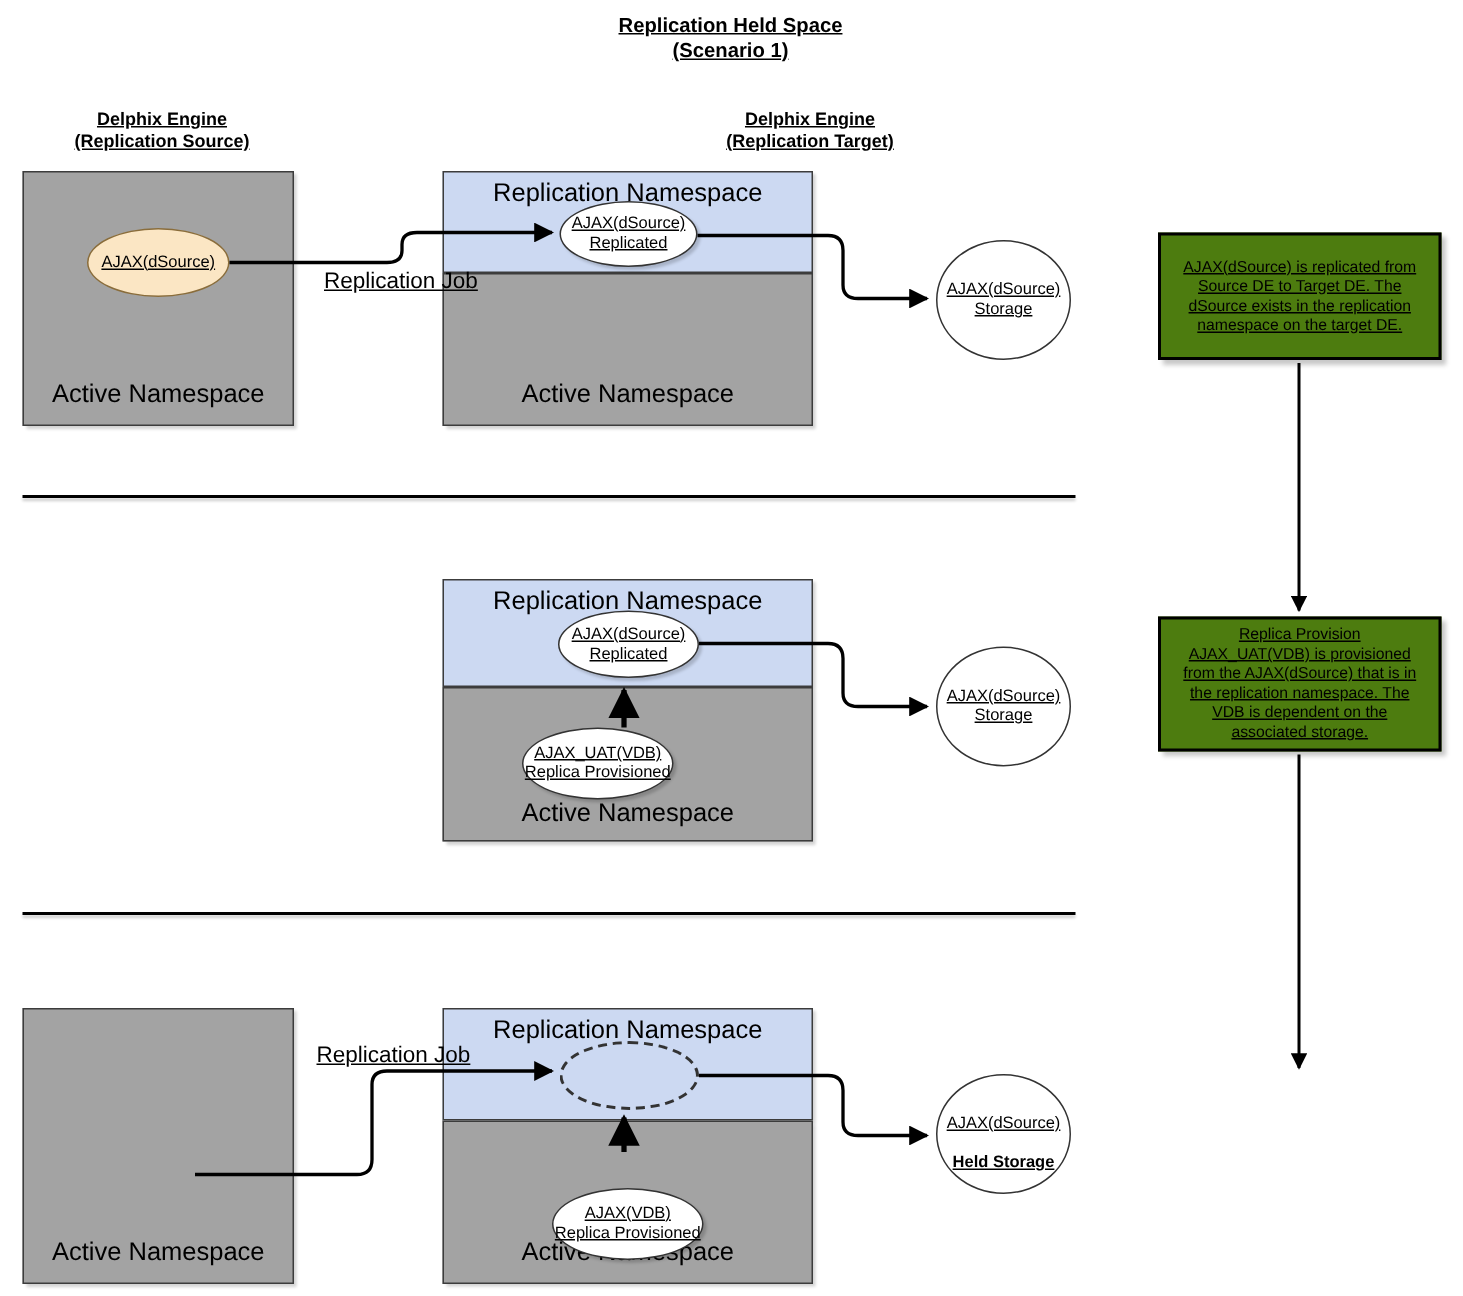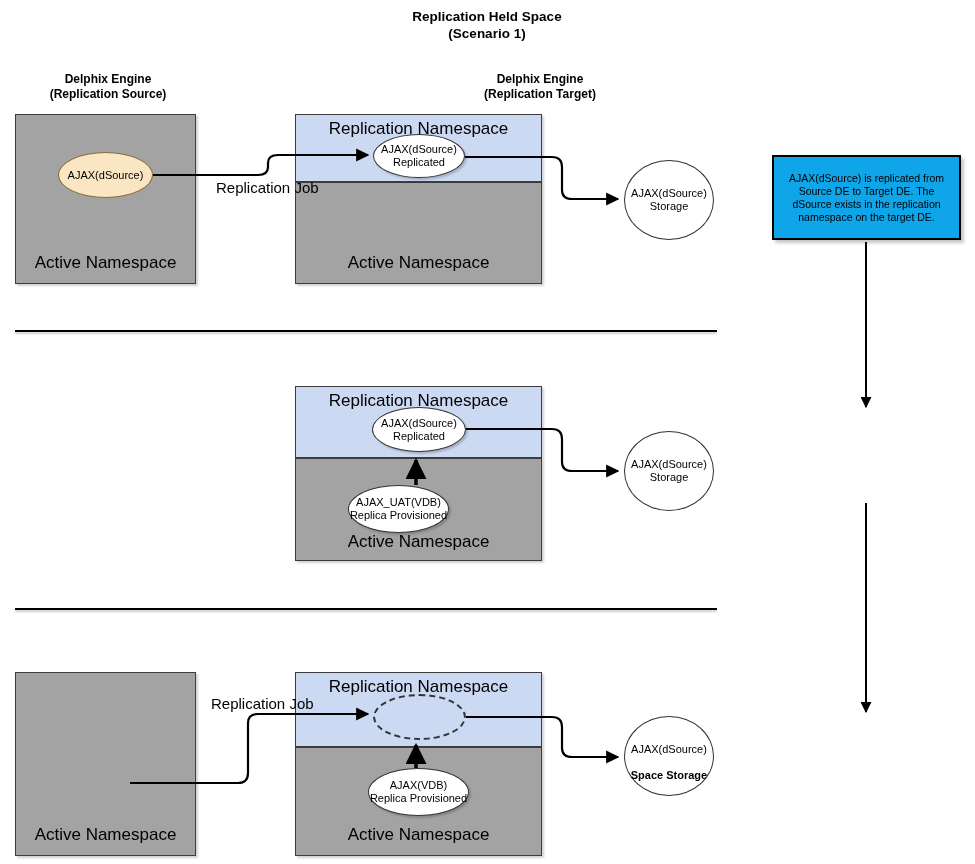--- a/index.html
+++ b/index.html
@@ -11,21 +11,21 @@
     font-family: "Liberation Sans", sans-serif;
     color: #000000;
   }
   #stage {
     position: relative;
     width: 975px;
     height: 864px;
     overflow: hidden;
     background: #ffffff;
   }
-  .abs { position: absolute; }
+  .abs { position: absolute; text-decoration: underline; }
 
   
   .title-main {
     text-align: center;
     font-weight: bold;
     font-size: 13.5px;
     line-height: 17px;
     white-space: pre-line;
   }
   .col-title {
@@ -86,21 +86,21 @@
     font-size: 11px;
     line-height: 13px;
     white-space: pre-line;
   }
   .circle b { font-weight: bold; }
 
   
   .note {
     box-sizing: border-box;
     border: 2px solid #000000;
-    background: #0ea5e9;
+    background: #4d7c0f;
     box-shadow: 3px 3px 3px rgba(0,0,0,0.22);
     display: flex;
     align-items: center;
     justify-content: center;
     text-align: center;
     font-size: 10.5px;
     line-height: 13px;
     padding: 4px 8px;
     white-space: pre-line;
   }
@@ -166,45 +166,47 @@
     <div class="ns-label" style="bottom:8px;">Active Namespace</div>
   </div>
   <div class="abs ellipse shadowed" style="left:372px; top:407px; width:94px; height:45px;">AJAX(dSource)
 Replicated</div>
   <div class="abs ellipse shadowed" style="left:348px; top:485px; width:101px; height:48px;">AJAX_UAT(VDB)
 Replica Provisioned</div>
 
   <div class="abs circle" style="left:624px; top:431px; width:90px; height:80px;">AJAX(dSource)
 Storage</div>
 
+  <div class="abs note" style="left:772px; top:411px; width:189px; height:90px;">Replica Provision
+AJAX_UAT(VDB) is provisioned from the AJAX(dSource) that is in the replication namespace.  The VDB is dependent on the associated storage.</div>
 
   <div class="abs" style="left:15px; top:608px; width:702px; height:0; border-top:2px solid #000; box-shadow:0 2px 2px rgba(0,0,0,0.2);"></div>
 
   <div class="abs ns-box ns-green" style="left:15px; top:672px; width:181px; height:184px;">
     <div class="ns-label" style="bottom:10px;">Active Namespace</div>
   </div>
 
   <div class="abs ns-box ns-blue" style="left:295px; top:672px; width:247px; height:75px;">
     <div class="ns-label" style="top:4px;">Replication Namespace</div>
   </div>
   <div class="abs ns-box ns-green" style="left:295px; top:747px; width:247px; height:109px;">
     <div class="ns-label" style="bottom:10px;">Active Namespace</div>
   </div>
 
   <div class="abs ellipse dashed" style="left:373px; top:694px; width:93px; height:46px;"></div>
 
-  <div class="abs ellipse shadowed" style="left:368px; top:768px; width:101px; height:48px;">AJAX(VDB)
+  <div class="abs ellipse shadowed" style="left:368px; top:792px; width:101px; height:48px;">AJAX(VDB)
 Replica Provisioned</div>
 
   <div class="abs edge-label" style="left:211px; top:695px;">Replication Job</div>
 
   <div class="abs circle" style="left:624px; top:716px; width:90px; height:80px;">
     <div>
       <span>AJAX(dSource)</span><br>
-      <b>Space Storage</b>
+      <b>Held Storage</b>
     </div>
   </div>
 
 
   <svg id="wires" viewBox="0 0 975 864">
     <defs>
       <marker id="arrow" viewBox="0 0 10 10" refX="9" refY="5" markerWidth="6" markerHeight="6" orient="auto-start-reverse">
         <path d="M 0 0 L 10 5 L 0 10 z" fill="#000"></path>
       </marker>
       <marker id="arrowThin" viewBox="0 0 10 10" refX="9" refY="5" markerWidth="5.5" markerHeight="5.5" orient="auto-start-reverse">

